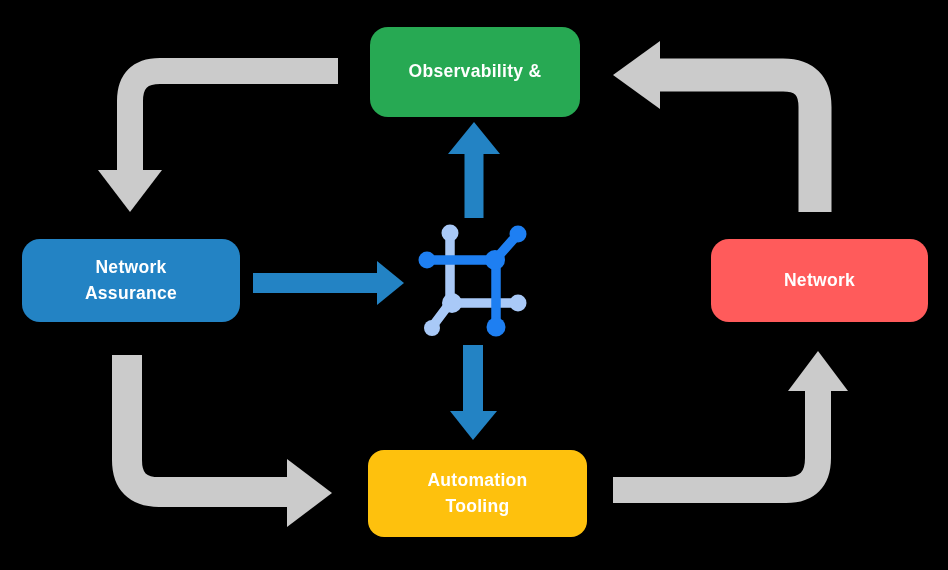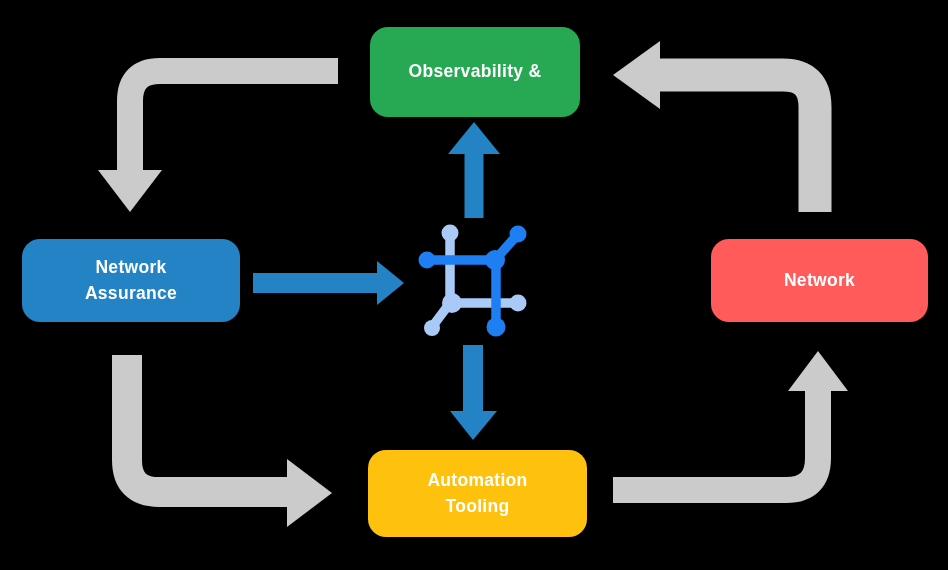--- a/index.html
+++ b/index.html
@@ -91,18 +91,18 @@
 
   <div class="node" style="left: 22px; top: 239px; width: 218px; height: 83px; background-color: rgb(35, 131, 196);">
     <span>Network</span>
     <span>Assurance</span>
   </div>
 
   <div class="node" style="left: 711px; top: 239px; width: 217px; height: 83px; background-color: rgb(255, 91, 91);">
     <span>Network</span>
   </div>
 
-  <div class="node" style="left: 368px; top: 450px; width: 219px; height: 87px; background-color: rgb(254, 193, 13);">
+  <div class="node" style="left: 368px; top: 450px; width: 219px; height: 87px; background-color: rgb(254, 193, 13); border-radius: 16px;">
     <span>Automation</span>
     <span>Tooling</span>
   </div>
 
 </div>
 
 </body></html>

